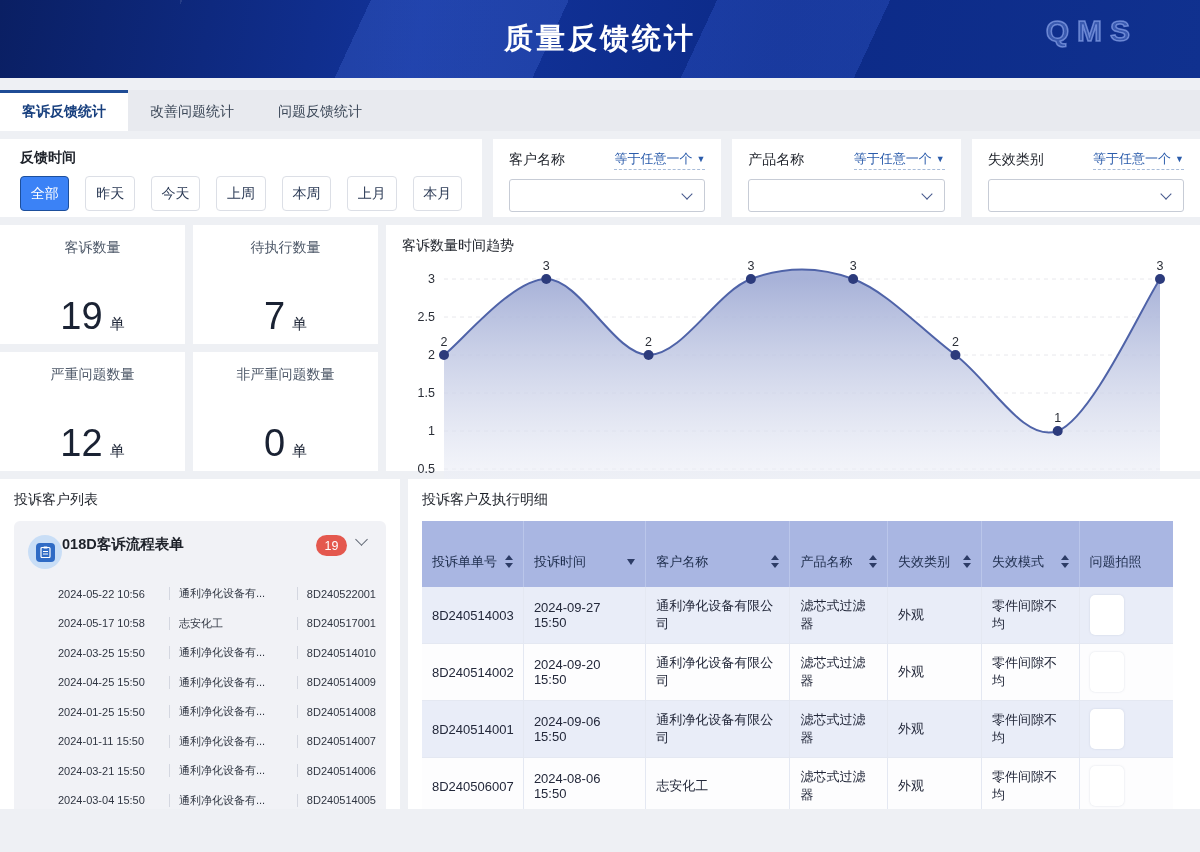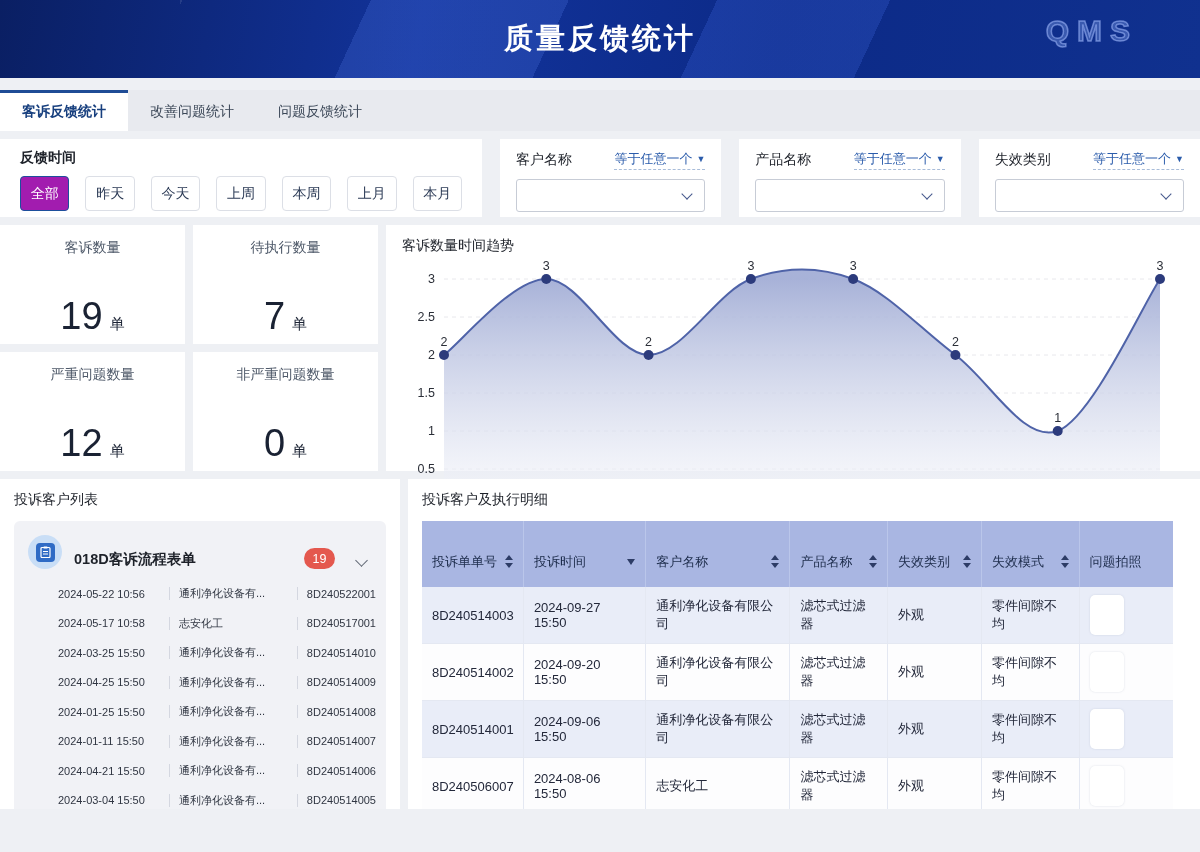--- a/index.html
+++ b/index.html
@@ -22,28 +22,28 @@
     position:absolute; right:62px; top:14px;
     font-size:30px; font-weight:800; letter-spacing:8px;
     color:rgba(130,160,235,0.38);
     -webkit-text-stroke:1.5px rgba(165,190,255,0.55);
   }
   
   .tabbar{ margin-top:12px; background:#e8eaef; height:41px; display:flex; align-items:stretch; }
   .tab{ padding:14px 22px; display:flex; align-items:center; font-size:14px; color:#3c4858; cursor:pointer; border-top:3px solid transparent; }
   .tab.active{ background:#fff; border-top:3px solid #1f4c96; color:#173f7e; font-weight:bold; }
   
-  .filter-row{ margin-top:8px; display:flex; gap:18px; height:78px; }
+  .filter-row{ margin-top:8px; display:flex; gap:11px; height:78px; }
   .panel{ background:#fff; }
   .time-panel{ width:482px; padding:10px 20px 0; }
   .filter-label{ font-size:14px; font-weight:bold; color:#1d2129; }
   .time-buttons{ margin-top:9px; display:flex; gap:16px; }
   .tbtn{ width:50px; height:35px; background:#fff; border:1px solid #dcdfe6; border-radius:4px;
          font-size:14px; color:#2b3a55; display:flex; align-items:center; justify-content:center; cursor:pointer; }
-  .tbtn.active{ background:#a21caf; border-color:#1d4f9c; color:#fff; }
+  .tbtn.active{ background:#3b82f6; border-color:#1d4f9c; color:#fff; }
   .dd-panel{ flex:1; padding:11px 16px 0; }
   .dd-top{ display:flex; justify-content:space-between; align-items:center; }
   .dd-label{ font-size:14px; color:#1d2129; }
   .dd-op{ font-size:13px; color:#2b5cab; border-bottom:1px dashed #a8bcd9; padding-bottom:1px; cursor:pointer; display:flex; align-items:center; gap:4px;}
   .dd-op .caret{ font-size:9px; color:#2b5cab; }
   .select{ position:relative; margin-top:9px; height:33px; background:#fff; border:1px solid #c7ccd6; border-radius:3px; cursor:pointer; }
   .select .chev{ position:absolute; right:13px; top:10px; width:8px; height:8px;
                  border-right:1.6px solid #46588c; border-bottom:1.6px solid #46588c; transform:rotate(45deg); }
   
   .main-row{ margin-top:8px; display:flex; gap:8px; height:246px; }
@@ -54,21 +54,21 @@
   .stat-value{ font-size:38px; color:#1a2233; }
   .stat-unit{ font-size:15px; color:#1a2233; margin-left:7px; }
   .chart-panel{ flex:1; padding:12px 16px 0; }
   .section-title{ font-size:14px; color:#1d2129; }
   .chart-wrap{ margin-top:2px; }
   .chart-wrap svg{ overflow:visible; display:block; }
   
   .bottom-row{ margin-top:8px; display:flex; gap:8px; height:330px; }
   .list-panel{ width:400px; padding:12px 14px 0; overflow:hidden; }
   .list-card{ margin-top:12px; background:#f1f2f6; border-radius:6px; padding:8px 10px; height:100%; }
-  .group-header{ display:flex; align-items:flex-end; gap:12px; padding:6px 4px 10px; }
+  .group-header{ display:flex; align-items:flex-start; padding:6px 4px 10px; }
   .group-icon-circle{ width:34px; height:34px; border-radius:50%; background:#c9def6; display:flex; align-items:center; justify-content:center; }
   .group-icon-inner{ width:19px; height:19px; border-radius:4px; background:#2f6bc5; display:flex; align-items:center; justify-content:center; }
   .group-title{ flex:1; font-size:14.5px; font-weight:bold; color:#1d2129; }
   .badge{ min-width:31px; height:21px; border-radius:11px; background:#e4584e; color:#fff; font-size:12.5px;
           display:flex; align-items:center; justify-content:center; padding:0 8px; }
   .chev-down{ width:9px; height:9px; border-right:1.6px solid #5f6672; border-bottom:1.6px solid #5f6672; transform:rotate(45deg); margin:0 6px 4px 10px; cursor:pointer;}
   .list-items{ padding-left:34px; }
   .list-item{ height:29.5px; display:flex; align-items:center; font-size:11px; color:#303642; cursor:pointer; }
   .li-time{ width:103px; }
   .li-sep{ width:1px; height:13px; background:#d4d7e0; margin:0 9px; }
@@ -287,21 +287,21 @@
             <span class="li-code">8D240514008</span>
           </div>
           <div class="list-item">
             <span class="li-time">2024-01-11 15:50</span>
             <span class="li-sep"></span>
             <span class="li-customer">通利净化设备有...</span>
             <span class="li-sep"></span>
             <span class="li-code">8D240514007</span>
           </div>
           <div class="list-item">
-            <span class="li-time">2024-04-21 15:50</span>
+            <span class="li-time">2024-03-21 15:50</span>
             <span class="li-sep"></span>
             <span class="li-customer">通利净化设备有...</span>
             <span class="li-sep"></span>
             <span class="li-code">8D240514006</span>
           </div>
           <div class="list-item">
             <span class="li-time">2024-03-04 15:50</span>
             <span class="li-sep"></span>
             <span class="li-customer">通利净化设备有...</span>
             <span class="li-sep"></span>

